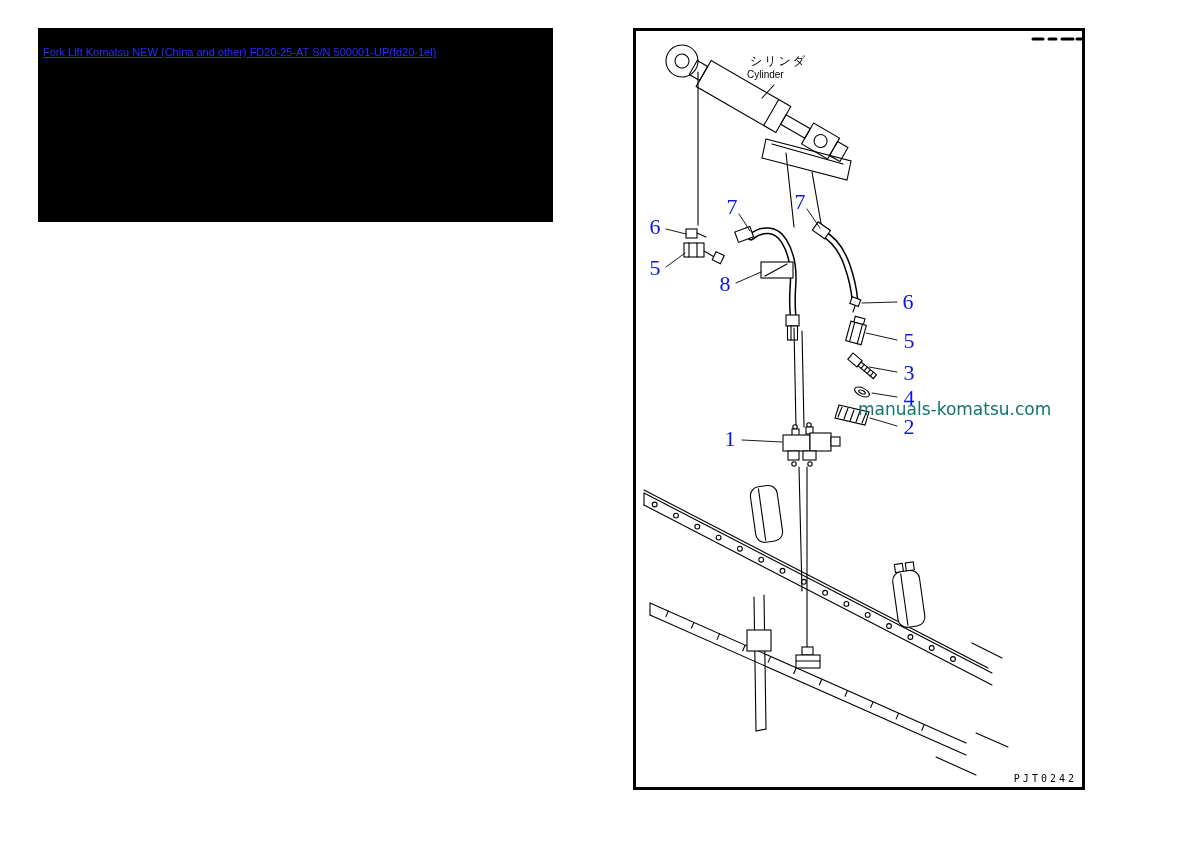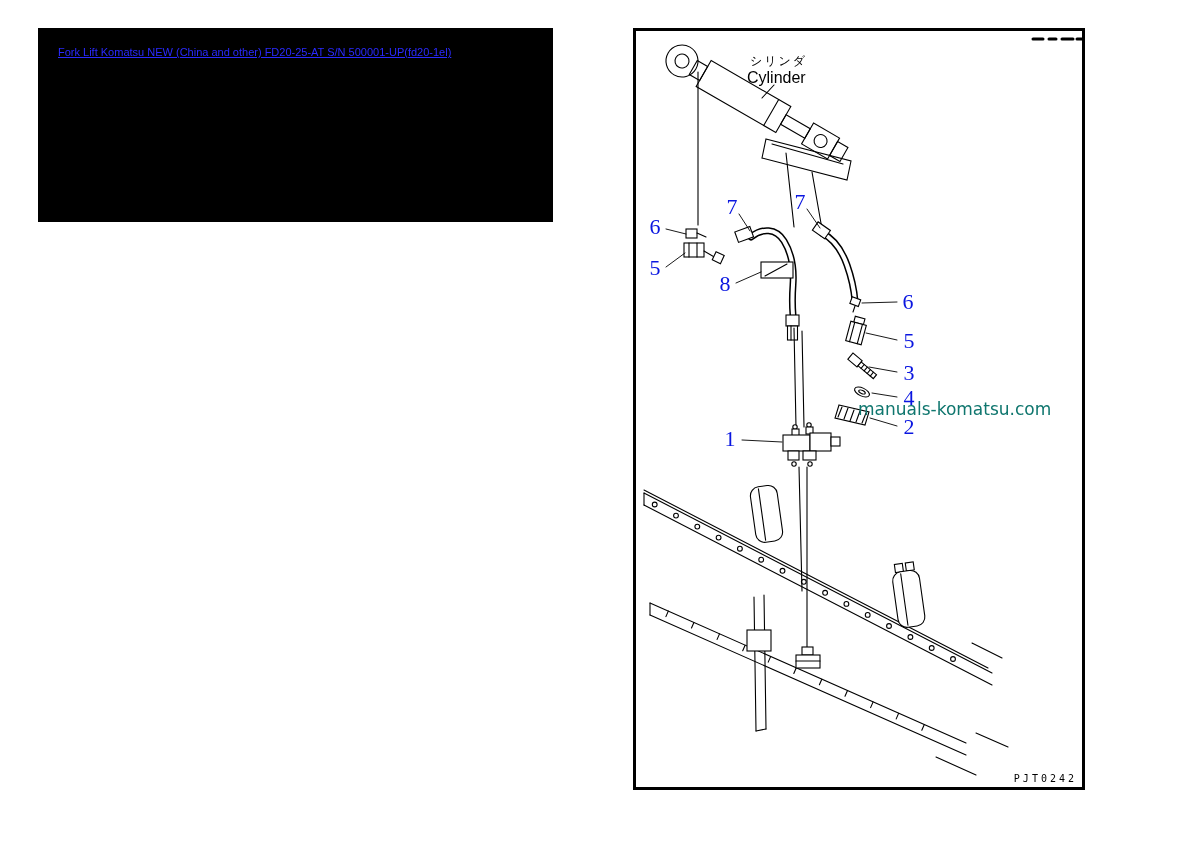--- a/index.html
+++ b/index.html
@@ -4,31 +4,31 @@
 <style>
   * { margin:0; padding:0; box-sizing:border-box; }
   html,body { width:1190px; height:842px; background:#ffffff; font-family:"Liberation Sans",sans-serif; position:relative; overflow:hidden; }
 
   .black-panel {
     position:absolute; left:38px; top:28px; width:515px; height:194px;
     background:#000; padding:14px 5px 0 5px;
   }
   .breadcrumb-link {
     font-size:11px; line-height:1.3; text-decoration:underline; cursor:pointer;
-    font-family:"Liberation Sans",sans-serif; display:inline-block;margin-left:15px;
+    font-family:"Liberation Sans",sans-serif; display:inline-block;
   }
 
   .diagram-box {
     position:absolute; left:633px; top:28px; width:452px; height:762px;
     border:3px solid #000; background:#fff;
   }
   .drawing { position:absolute; left:0; top:0; width:446px; height:756px; }
 
   .jp-label { position:absolute; left:114px; top:22px; font-size:12px; letter-spacing:2px; color:#000; }
-  .en-label { position:absolute; left:111px; top:38px; font-size:16px; color:#000; }
+  .en-label { position:absolute; left:111px; top:38px; font-size:10px; color:#000; }
 
   .callout {
     position:absolute; transform:translate(-50%,-50%);
     font-family:"Liberation Serif",serif; font-size:22px; line-height:1;
     cursor:pointer; user-select:none;
   }
 
   .watermark {
     position:absolute; left:222px; top:368px; font-size:17px; color:#0f766e;
     font-family:"DejaVu Sans",sans-serif; white-space:nowrap;

